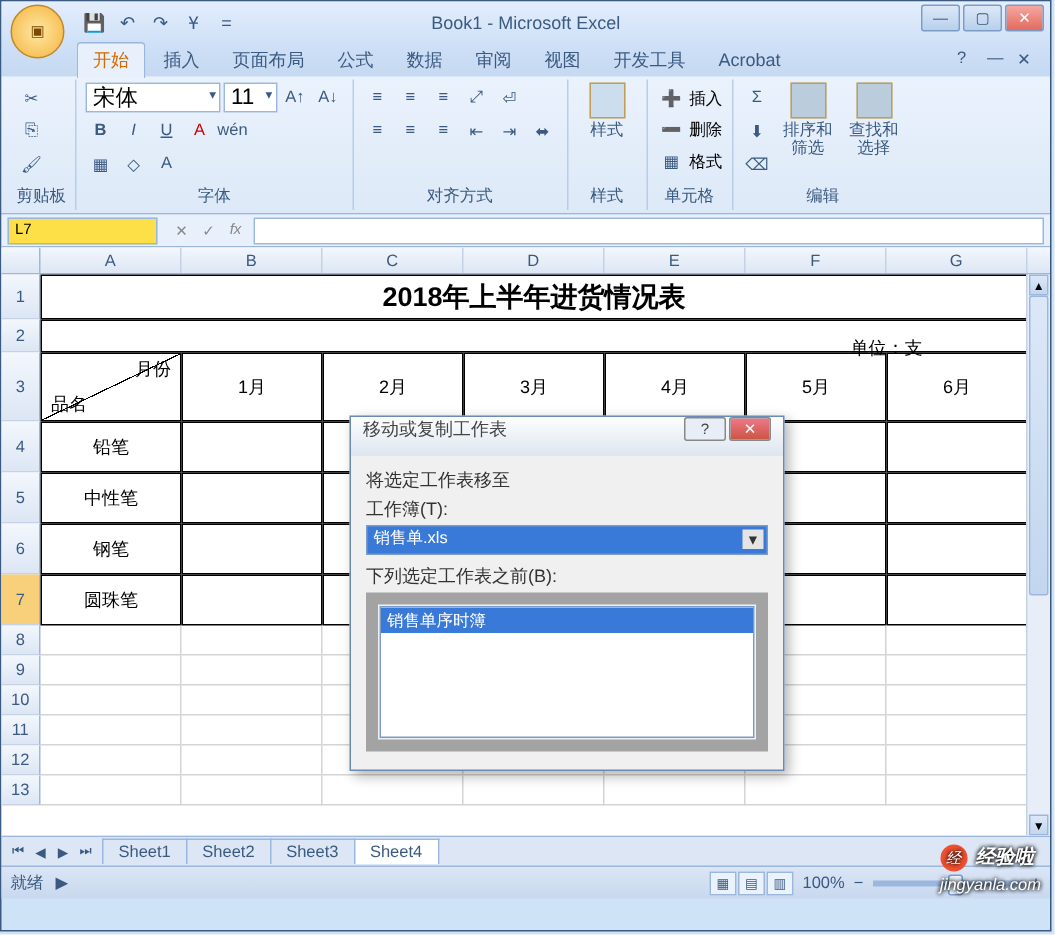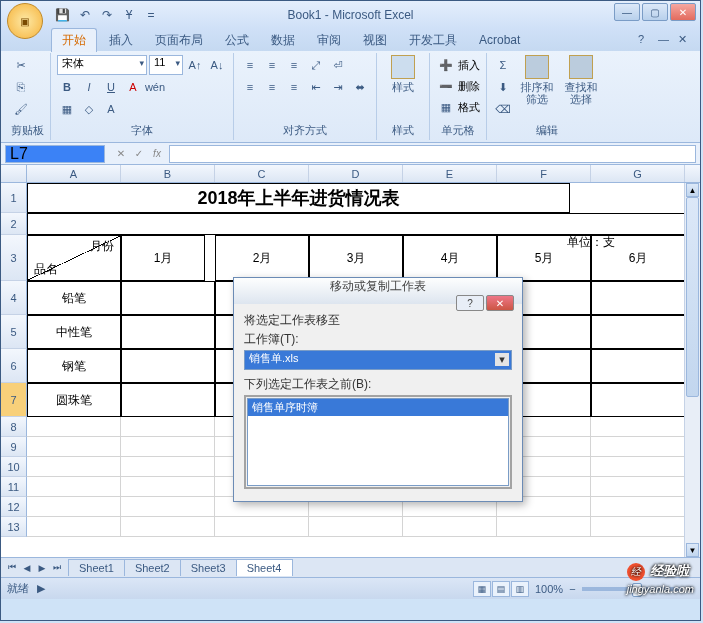--- a/index.html
+++ b/index.html
@@ -27,57 +27,57 @@
 .ribbon { height: 92px; background: linear-gradient(#eaf2fc,#dde9f8); border-bottom: 1px solid #9bb7dd; display: flex; padding: 2px 4px; }
 .group { border-right: 1px solid #b8cde8; padding: 2px 6px 0 6px; display: flex; flex-direction: column; position: relative; }
 .group-label { font-size: 11px; color: #3b5a82; text-align: center; margin-top: auto; padding: 2px 0; }
 .group-body { display: flex; gap: 4px; }
 .big-btn { width: 40px; display: flex; flex-direction: column; align-items: center; gap: 2px; }
 .big-btn .ico { width: 24px; height: 24px; background: #f0d785; border: 1px solid #c0a050; }
 .big-btn .lbl { font-size: 11px; color: #3b5a82; text-align:center; line-height:1.1;}
 .small-col { display: flex; flex-direction: column; gap: 2px; }
 .small-row { display: flex; gap: 2px; align-items:center;}
 .small-btn { width: 20px; height: 20px; border: 1px solid transparent; display:flex;align-items:center;justify-content:center;font-size:11px;color:#3b5a82;}
-.combo { height: 20px; border: 1px solid #9bb7dd; background: #fff; font-size: 11px; padding: 0 14px 0 4px; position:relative; min-width:60px;}
+.combo { height: 20px; border: 1px solid #9bb7dd; background: #fff; font-size: 15px; padding: 0 14px 0 4px; position:relative; min-width:60px;}
 .combo::after { content:"▾"; position:absolute; right:2px; top:2px; font-size:9px; color:#3b5a82;}
 
 
 .name-fx { height: 22px; background: #e8f0fb; border-bottom: 1px solid #9bb7dd; display: flex; align-items: center; }
-.name-box { width: 100px; height: 18px; border: 1px solid #9bb7dd; background: #3b82f6; margin: 0 4px; font-size: 16px; padding: 0 4px; display:flex;align-items:center;}
+.name-box { width: 100px; height: 18px; border: 1px solid #9bb7dd; background: #fde047; margin: 0 4px; font-size: 10px; padding: 0 4px; display:flex;align-items:center;}
 .fx-btns { display:flex; gap:2px; padding:0 4px;}
 .fx-btns span { width:16px;height:16px;font-size:10px;color:#888;display:flex;align-items:center;justify-content:center;}
 .formula-bar { flex:1; height:18px; border:1px solid #9bb7dd; background:#fff; margin-right:4px;}
 
 
 .grid-area { position: relative; background: #fff; height: 392px; overflow: hidden; }
 .col-headers { display: flex; height: 18px; background: linear-gradient(#f3f7fd,#dce6f4); border-bottom:1px solid #9bb7dd;}
 .corner { width: 26px; border-right:1px solid #9bb7dd; background: linear-gradient(#f3f7fd,#dce6f4);}
 .col-h { border-right: 1px solid #c5d2e6; text-align: center; font-size: 11px; color: #3b5a82; line-height: 18px; }
 .row-headers { position: absolute; left: 0; top: 18px; width: 26px; }
 .row-h { border-bottom: 1px solid #c5d2e6; border-right:1px solid #9bb7dd; background: linear-gradient(#f3f7fd,#dce6f4); text-align: center; font-size: 11px; color: #3b5a82; display:flex;align-items:center;justify-content:center;}
 .row-h.sel { background: #f8d07a; }
 .cells { position: absolute; left: 26px; top: 18px; }
 .cell { position: absolute; border-right: 1px solid #d4d4d4; border-bottom: 1px solid #d4d4d4; font-size: 12px; padding: 2px 4px; display:flex;align-items:center;justify-content:center;}
 .cell.thick-border { border: 1px solid #000; }
 .title-cell { font-size: 18px; font-weight: bold; justify-content:center;}
 .diag { background: linear-gradient(to bottom right, #fff 49.5%, #000 49.5%, #000 50.5%, #fff 50.5%); }
 
 
 .dialog { position: absolute; left: 232px; top: 276px; width: 290px; background: #f0f0f0; border: 1px solid #6b8bb5; box-shadow: 3px 3px 8px rgba(0,0,0,.3); z-index: 50; }
-.dlg-title { height: 26px; background: linear-gradient(#fdfefe,#dde5ef); display: flex; align-items: center; padding: 0 8px; font-size: 12px; color: #444; flex-direction: column; }
+.dlg-title { height: 26px; background: linear-gradient(#fdfefe,#dde5ef); display: flex; padding: 0 8px; font-size: 12px; color: #444; }
 .dlg-title-btns { margin-left: auto; display:flex; gap:2px;}
 .dlg-title-btns div { width:28px; height:16px; border:1px solid #888; border-radius:2px; font-size:10px; display:flex;align-items:center;justify-content:center;}
 .dlg-title-btns .help { background:#e8eef7;}
 .dlg-title-btns .close { background: linear-gradient(#e78,#c54); color:#fff;}
 .dlg-body { padding: 8px 10px; font-size: 12px; }
 .dlg-body label { display:block; margin-bottom:2px; color:#333;}
 .dlg-select { width: 100%; height: 20px; border: 1px solid #7a9cc6; background: #3979d8; color: #fff; font-size: 11px; padding: 0 4px; margin-bottom:6px; position:relative;}
 .dlg-select::after { content:"▾"; position:absolute; right:2px; top:2px; background:#e4e4e4; color:#333; width:14px; text-align:center;}
 .dlg-list { width: 100%; height: 88px; border: 1px solid #7a9cc6; background: #fff; font-size: 11px; overflow: hidden; }
-.dlg-list-wrap { border: 2px solid #a3a3a3; padding:1px; margin-bottom:4px;}
+.dlg-list-wrap { border: 8px solid #a3a3a3; padding:1px; margin-bottom:4px;}
 .dlg-list .item { padding: 1px 4px; }
 .dlg-list .item.sel { background: #3979d8; color: #fff; }
 .dlg-check { display:flex;align-items:center;gap:4px; margin:6px 0;}
 .dlg-check input { width:13px;height:13px;}
 .dlg-btns { display:flex; justify-content:flex-end; gap:8px; padding:6px 10px 10px;}
 .dlg-btn { width:72px; height:22px; border:1px solid #7a9cc6; background:linear-gradient(#fdfdfd,#e4e9f2); border-radius:3px; font-size:12px;}
 
 
 .sheet-bar { height: 20px; background: #dce6f4; display: flex; align-items: center; border-top:1px solid #9bb7dd;}
 .sheet-nav { display:flex; gap:1px; padding:0 4px;}
@@ -279,28 +279,28 @@
         <div class="row-h" style="height: 34px;">6</div>
         <div class="row-h sel" style="height: 34px;">7</div>
         <div class="row-h" style="height: 20px;">8</div>
         <div class="row-h" style="height: 20px;">9</div>
         <div class="row-h" style="height: 20px;">10</div>
         <div class="row-h" style="height: 20px;">11</div>
         <div class="row-h" style="height: 20px;">12</div>
         <div class="row-h" style="height: 20px;">13</div>
       </div>
     <div class="cells" id="cells">
-        <div class="cell title-cell thick-border" style="left: 0px; top: 0px; width: 543px; height: 30px;">2018年上半年进货情况表</div>
+        <div class="cell title-cell thick-border" style="left: 0px; top: 0px; width: 658px; height: 30px;">2018年上半年进货情况表</div>
         <div class="cell thick-border" style="left: 0px; top: 30px; width: 658px; height: 22px;"></div>
-        <div class="cell " style="left: 470px; top: 48px; width: 188px; height: 22px; justify-content: center; border: none;">单位：支</div>
+        <div class="cell " style="left: 470px; top: 38px; width: 188px; height: 22px; justify-content: center; border: none;">单位：支</div>
         <div class="cell thick-border diag" style="left: 0px; top: 52px; width: 94px; height: 46px; position: absolute;">
           <span style="position: absolute; right: 6px; top: 2px; font-size: 12px;">月份</span>
           <span style="position: absolute; left: 6px; bottom: 2px; font-size: 12px;">品名</span>
         </div>
-        <div class="cell thick-border" style="left: 94px; top: 52px; width: 84px; height: 46px;">1月</div>
+        <div class="cell thick-border" style="left: 94px; top: 52px; width: 94px; height: 46px;">1月</div>
         <div class="cell thick-border" style="left: 188px; top: 52px; width: 94px; height: 46px;">2月</div>
         <div class="cell thick-border" style="left: 282px; top: 52px; width: 94px; height: 46px;">3月</div>
         <div class="cell thick-border" style="left: 376px; top: 52px; width: 94px; height: 46px;">4月</div>
         <div class="cell thick-border" style="left: 470px; top: 52px; width: 94px; height: 46px;">5月</div>
         <div class="cell thick-border" style="left: 564px; top: 52px; width: 94px; height: 46px;">6月</div>
         <div class="cell thick-border" style="left: 0px; top: 98px; width: 94px; height: 34px;">铅笔</div>
         <div class="cell thick-border" style="left: 94px; top: 98px; width: 94px; height: 34px;"></div>
         <div class="cell thick-border" style="left: 188px; top: 98px; width: 94px; height: 34px;"></div>
         <div class="cell thick-border" style="left: 282px; top: 98px; width: 94px; height: 34px;"></div>
         <div class="cell thick-border" style="left: 376px; top: 98px; width: 94px; height: 34px;"></div>

